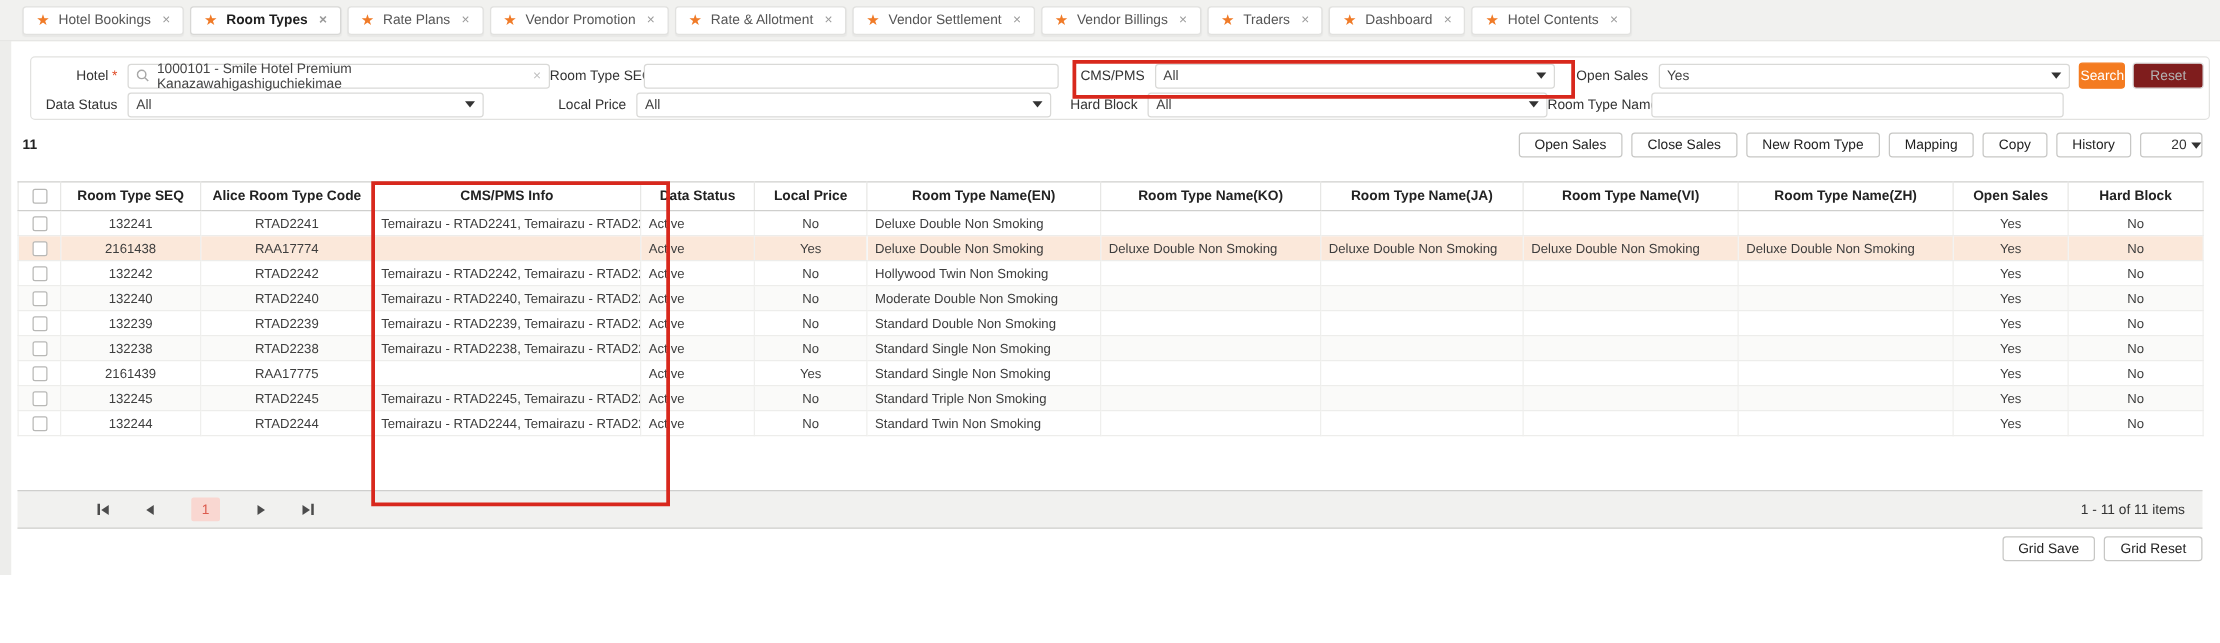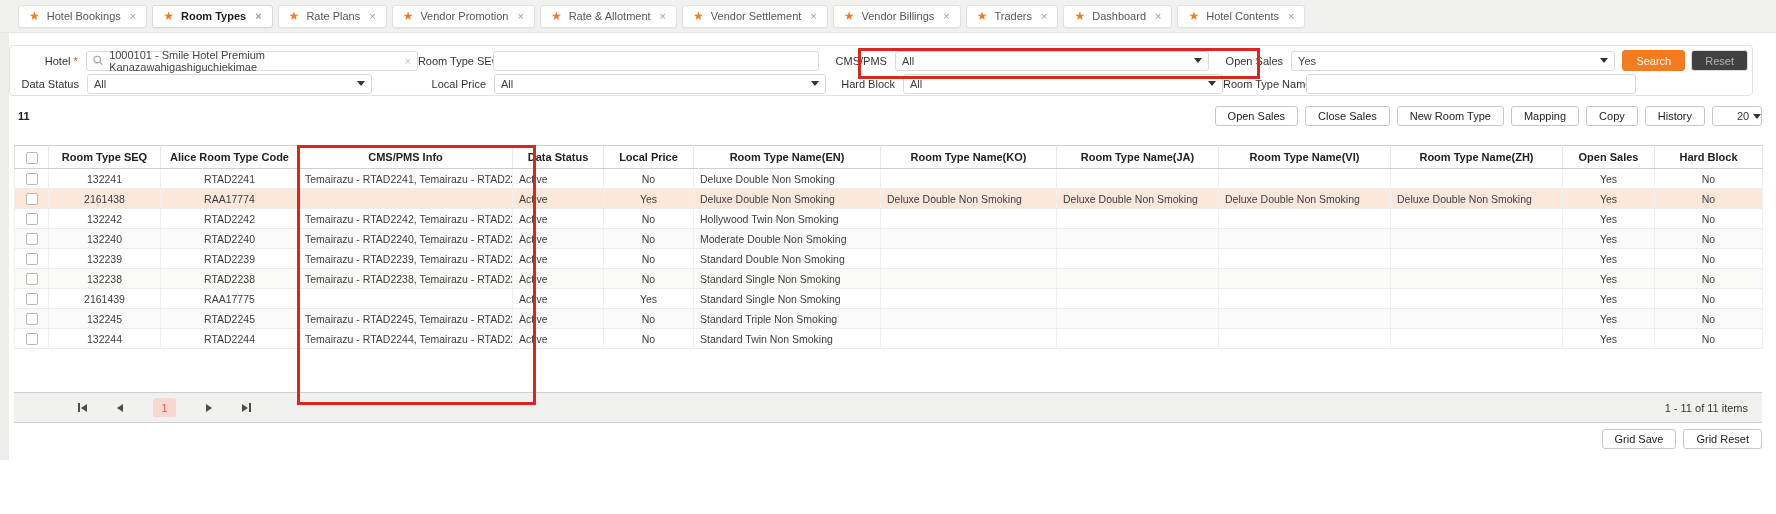--- a/index.html
+++ b/index.html
@@ -8,33 +8,33 @@
   .gutter { position:absolute; left:0; top:0; width:9px; height:460px; background:#ededeb; }
 
   
   .tabbar { position:absolute; left:0; top:0; right:0; height:33px; background:#f1f1ef; border-bottom:1px solid #e6e6e4; display:flex; align-items:center; padding-left:18px; gap:5px; }
   .tab { height:23px; display:inline-flex; align-items:center; gap:7px; padding:0 10px; background:#fff; border:1px solid #e1e1df; border-radius:3px; box-shadow:0 1px 1px rgba(0,0,0,.04); cursor:default; color:#555; }
   .tab.active { color:#1d1d1d; font-weight:bold; border-color:#d8d8d6; }
   .tab .star { color:#f07b28; font-size:12px; line-height:1; }
   .tab .x { color:#9a9a9a; font-size:11px; line-height:1; margin-left:2px; }
 
   
-  .filter-panel { position:absolute; left:9px; top:45px; width:1744px; height:51px; background:#fff; border:1px solid #e2e2e0; border-radius:4px; padding:4px 4px 4px 0; }
+  .filter-panel { position:absolute; left:24px; top:45px; width:1744px; height:51px; background:#fff; border:1px solid #e2e2e0; border-radius:4px; padding:4px 4px 4px 0; }
   .frow { display:flex; align-items:center; height:21px; }
   .flabel { text-align:right; padding-right:8px; color:#333; white-space:nowrap; }
   .req { color:#e04e2a; margin-left:3px; }
   .w-l1{width:77px;} .w-f1{width:338px;} .w-l2{width:75px;} .w-f2{width:332px;}
   .w-l3{width:77px;} .w-f3{width:320px;} .w-l4{width:83px;} .w-f4{width:330px;}
   .w-narrow{width:285px; margin-right:47px;}
   .field { height:20px; border:1px solid #d9d9d7; border-radius:3px; background:#fff; display:flex; align-items:center; padding:0 6px; gap:6px; color:#444; position:relative; }
   .field input { border:none; outline:none; width:100%; height:16px; font:inherit; color:#444; background:transparent; }
   .caret { width:0; height:0; border-left:4px solid transparent; border-right:4px solid transparent; border-top:5px solid #333; margin-left:auto; }
   .clear-x { color:#c0c0c0; font-size:11px; margin-left:auto; }
-  .btn-search { margin-left:7px; height:21px; padding:0 13px; background:#f47b20; color:#fff; border:1px solid #f47b20; border-radius:3px; font-size:11px; }
-  .btn-reset { margin-left:6px; height:21px; padding:4px 13px; background:#404040; color:#b3b3b3; border:1px solid #dcdcdc; border-radius:3px; font-size:11px; }
+  .btn-search { margin-left:7px; height:21px; padding:0 0; background:#f47b20; color:#fff; border:1px solid #f47b20; border-radius:3px; font-size:11px; }
+  .btn-reset { margin-left:6px; height:21px; padding:4px 13px; background:#7f1d1d; color:#b3b3b3; border:1px solid #dcdcdc; border-radius:3px; font-size:11px; }
 
   
   .count { position:absolute; left:18px; top:110px; font-weight:bold; color:#222; }
   .toolbar { position:absolute; right:14px; top:106px; display:flex; gap:7px; align-items:center; }
   .tbtn { height:20px; padding:0 12px; background:#fff; border:1px solid #c7c7c5; border-radius:3px; font-size:11px; color:#222; display:inline-flex; align-items:center; }
   .psize { height:20px; width:46px; border:1px solid #c7c7c5; border-radius:3px; background:#fff; display:inline-flex; align-items:center; padding:0 24px; gap:4px; }
 
   
   .table-wrap { position:absolute; left:14px; top:145px; width:1748px; }
   table { border-collapse:collapse; table-layout:fixed; width:1748px; }

